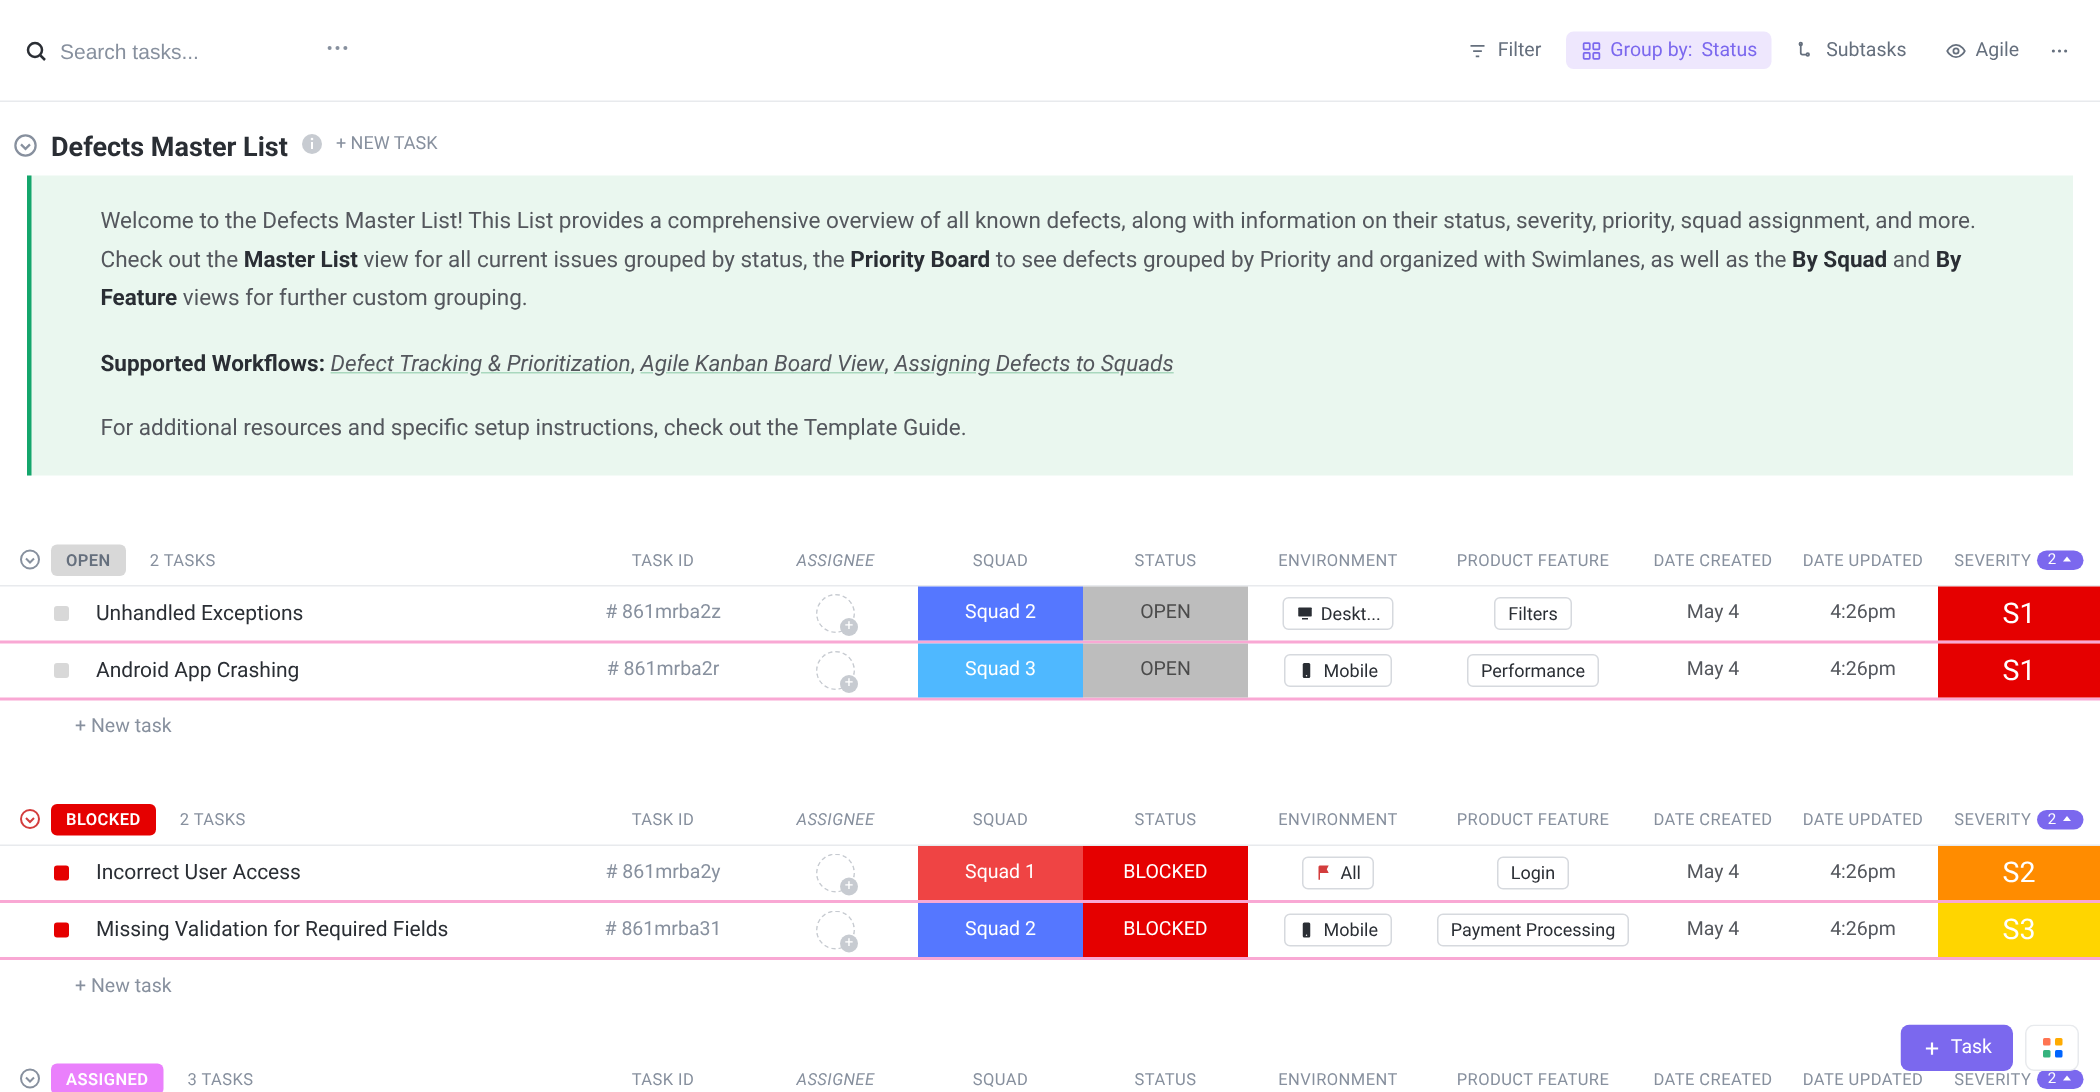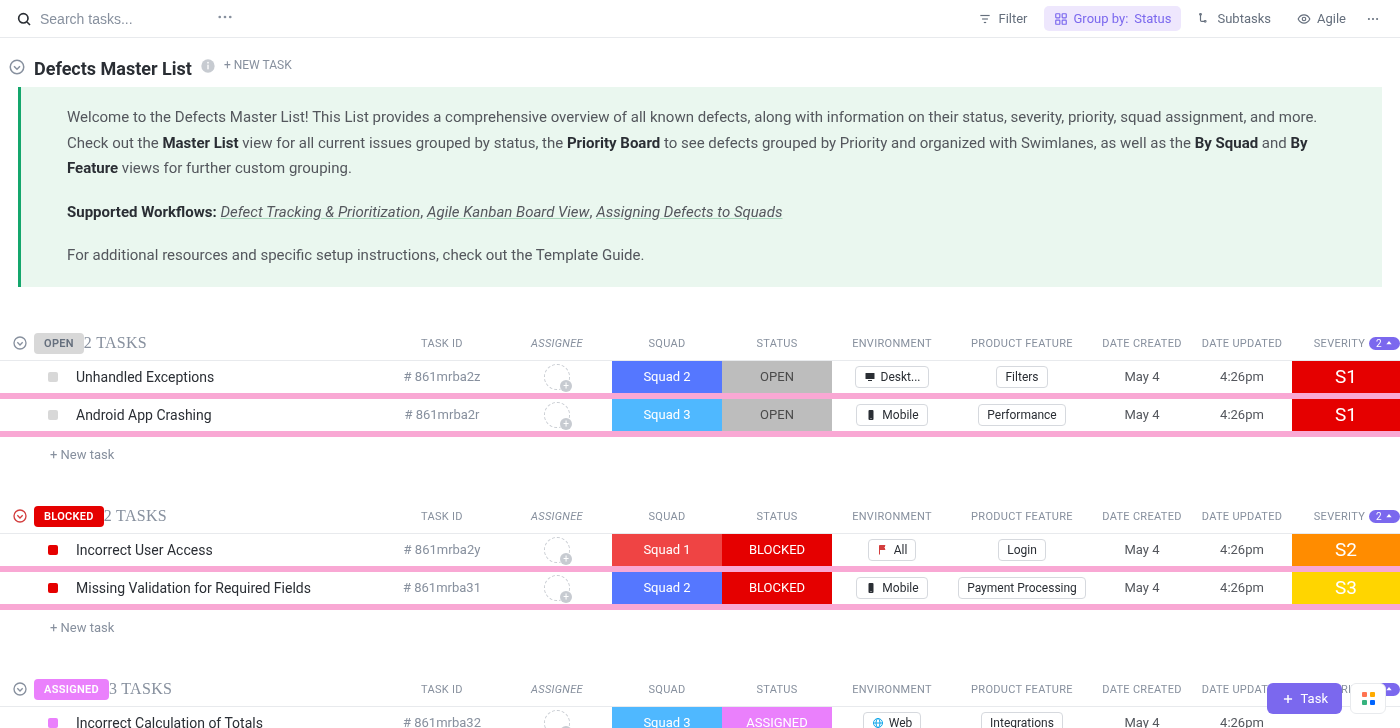--- a/index.html
+++ b/index.html
@@ -1,18 +1,18 @@
 <!DOCTYPE html>
 <html><head>
 <meta charset="utf-8">
 <style>
 * { box-sizing: border-box; margin: 0; padding: 0; }
 body { font-family: -apple-system, BlinkMacSystemFont, "Segoe UI", Roboto, sans-serif; font-size: 13px; color: #2a2e34; background: #fff; }
 
-.toolbar { display: flex; align-items: center; padding: 6px 16px; border-bottom: 1px solid #e8eaed; }
+.toolbar { display: flex; align-items: center; padding: 21px 16px; border-bottom: 1px solid #e8eaed; }
 .search-wrap { display: flex; align-items: center; gap: 8px; flex: 0 0 auto; }
 .search-icon { width: 16px; height: 16px; color: #2a2e34; }
 .search-input { border: none; outline: none; font-size: 14px; width: 160px; color: #54575d; }
 .search-input::placeholder { color: #87909e; }
 .toolbar-more { margin-left: 16px; color: #87909e; cursor: pointer; }
 .toolbar-right { margin-left: auto; display: flex; align-items: center; gap: 6px; }
 .tbtn { display: flex; align-items: center; gap: 6px; padding: 5px 10px; border-radius: 5px; color: #656f7d; cursor: pointer; font-size: 13px; }
 .tbtn svg { width: 14px; height: 14px; }
 .tbtn-groupby { background: #eee7fd; color: #7b68ee; }
 .tbtn-groupby .label-dim { color: #7b68ee; }
@@ -32,35 +32,35 @@
 .desc-block a { color: #54575d; font-style: italic; text-decoration: underline; text-decoration-color: #a9d8be; cursor: pointer; }
 
 .group { margin-bottom: 28px; }
 .group-header { display: flex; align-items: center; padding: 0 0 0 12px; height: 34px; font-size: 11px; color: #87909e; border-bottom: 1px solid #e8eaed; }
 .gh-caret { width: 16px; height: 16px; color: #87909e; margin-right: 6px; cursor: pointer; }
 .gh-caret.red { color: #d33d3d; }
 .status-pill { padding: 4px 10px; border-radius: 4px; font-size: 11px; font-weight: 600; color: #fff; letter-spacing: 0.3px; }
 .status-pill.open { background: #d8d8d8; color: #656f7d; }
 .status-pill.blocked { background: #e50000; }
 .status-pill.assigned { background: #ea80fc; }
-.gh-count { font-size: 16px; color: #87909e; letter-spacing: 0.3px; font-family: Liberation Serif, serif; }
+.gh-count { margin-left: 16px; font-size: 11px; color: #87909e; letter-spacing: 0.3px; }
 .col { text-align: center; font-size: 11px; color: #87909e; letter-spacing: 0.3px; }
 .col-taskid { width: 120px; }
 .col-assignee { width: 110px; font-style: italic; }
 .col-squad { width: 110px; }
 .col-status { width: 110px; }
 .col-env { width: 120px; }
 .col-feature { width: 140px; }
 .col-created { width: 100px; }
 .col-updated { width: 100px; }
-.col-severity { width: 108px; display:flex; align-items:center; justify-content:flex-end; gap:4px; }
+.col-severity { width: 108px; display:flex; align-items:center; justify-content:center; gap:4px; }
 .sev-sort { background: #7b68ee; color: #fff; border-radius: 10px; padding: 1px 7px; font-size: 10px; display:inline-flex; align-items:center; gap:3px; }
 .gh-spacer { flex: 1; }
 
-.task-row { display: flex; align-items: center; border-bottom: 6px solid #f9a8d4; height: 38px; padding-left: 48px; }
+.task-row { display: flex; align-items: center; border-bottom: 2px solid #f9a8d4; height: 38px; padding-left: 36px; }
 .status-dot { width: 10px; height: 10px; border-radius: 2px; margin-right: 18px; flex-shrink: 0; }
 .status-dot.open { background: #d8d8d8; }
 .status-dot.blocked { background: #e50000; }
 .status-dot.assigned { background: #ea80fc; }
 .task-name { flex: 1; font-size: 14px; color: #2a2e34; }
 .task-cell { text-align: center; font-size: 13px; color: #54575d; display:flex; align-items:center; justify-content:center; }
 .cell-taskid { width: 120px; color: #87909e; }
 .cell-assignee { width: 110px; }
 .cell-squad { width: 110px; align-self: stretch; color: #fff; font-size: 13px; }
 .cell-status { width: 110px; align-self: stretch; color: #fff; font-size: 13px; }

